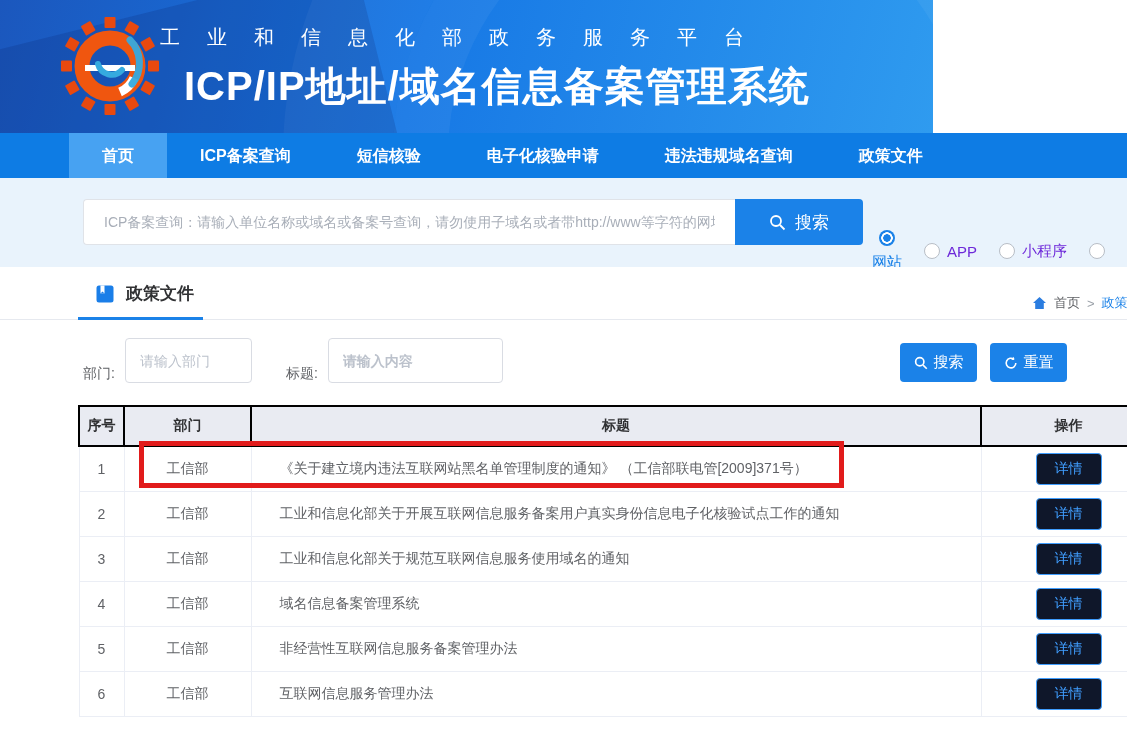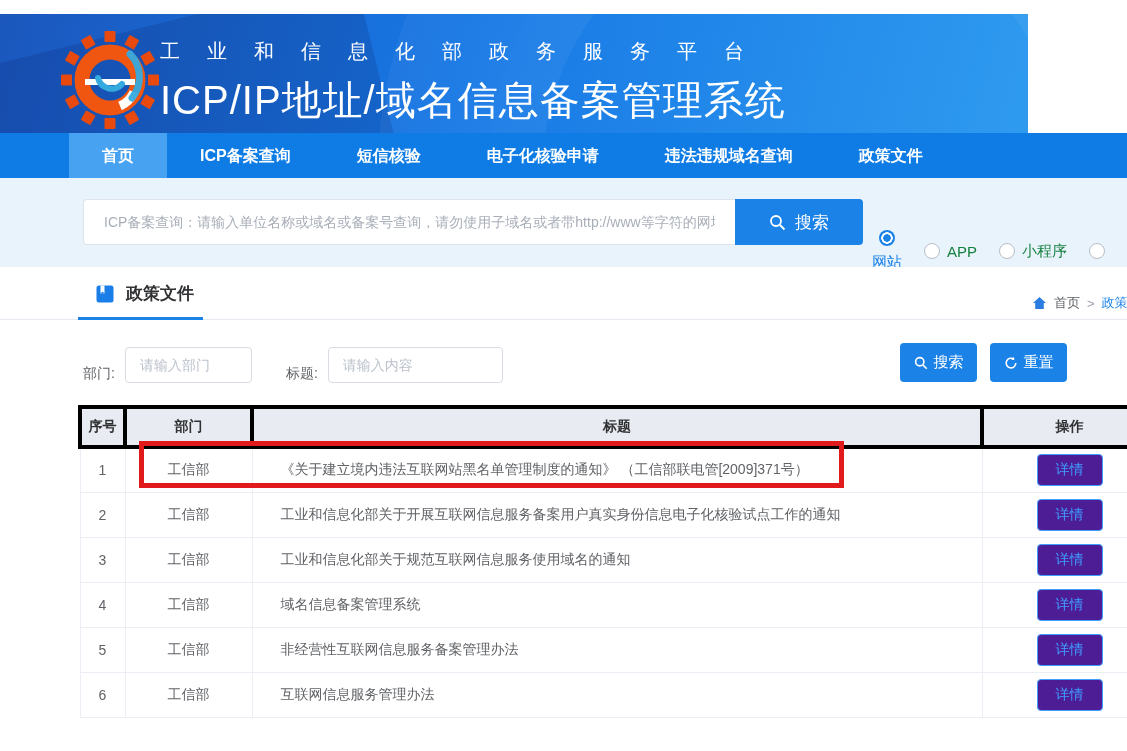--- a/index.html
+++ b/index.html
@@ -8,82 +8,82 @@
     --text-dark:#303133; --text-body:#606266; --link:#409eff; --red:#e11b1b;
     --orange:#f0560f; --logo-blue:#35aadf; --placeholder:#a8aeb8;
   }
   *{box-sizing:border-box;}
   html,body{margin:0;padding:0;}
   body{
     width:1127px;height:751px;overflow:hidden;position:relative;background:#fff;
     font-family:"Liberation Sans","DejaVu Sans",sans-serif;
   }
   
-  .header{position:absolute;top:14px;left:0;width:1028px;height:133px;overflow:hidden;
+  .header{position:absolute;top:0;left:0;width:933px;height:133px;overflow:hidden;
     background:linear-gradient(105deg,#1b57bd 0%,#1778e5 45%,#2f9bef 100%);}
   .header::before{content:"";position:absolute;left:-70px;bottom:-120px;width:460px;height:240px;
     background:rgba(8,35,110,.20);transform:rotate(-14deg);}
   .header::after{content:"";position:absolute;right:-90px;top:-160px;width:520px;height:520px;
     border-radius:50%;border:55px solid rgba(255,255,255,.05);
     box-shadow:0 0 0 110px rgba(255,255,255,.04);}
   .logo{position:absolute;left:60px;top:16px;width:100px;height:100px;z-index:2;}
   .h-text{position:absolute;left:160px;top:24px;z-index:2;color:#fff;white-space:nowrap;}
   .platform{font-size:20px;letter-spacing:27px;font-weight:400;}
-  .system{font-size:40px;font-weight:400;letter-spacing:1px;margin-top:8px;}
+  .system{font-size:40px;font-weight:700;letter-spacing:1px;margin-top:8px;margin-left:24px;}
   
   .nav{position:absolute;top:133px;left:0;width:1127px;height:45px;background:var(--nav-bg);
     display:flex;padding-left:69px;white-space:nowrap;}
   .nav-item{line-height:45px;padding:0 33px;color:#fff;font-size:16px;font-weight:700;cursor:pointer;}
   .nav-item.active{background:var(--nav-active);}
   
   .search-section{position:absolute;top:178px;left:0;width:1127px;height:89px;background:var(--search-bg);}
   .search-box{position:absolute;left:83px;top:21px;display:flex;}
   .big-input{width:652px;height:46px;border:1px solid #e0e3e8;border-right:none;
     border-radius:4px 0 0 4px;padding:0 20px;font-size:14px;color:#333;outline:none;}
   .big-input::placeholder{color:var(--placeholder);}
   .search-btn{width:128px;height:46px;background:var(--accent);color:#fff;font-size:17px;border:none;
     border-radius:0 4px 4px 0;display:flex;align-items:center;justify-content:center;gap:9px;cursor:pointer;}
   .radio-group{position:absolute;left:872px;top:52px;display:flex;align-items:center;gap:22px;
     white-space:nowrap;width:420px;}
-  .radio-opt{display:flex;align-items:center;gap:7px;font-size:15px;color:#15803d;cursor:pointer;}
+  .radio-opt{display:flex;align-items:center;gap:7px;font-size:15px;color:#6d28d9;cursor:pointer;}
   .radio-opt .dot{width:16px;height:16px;border-radius:50%;background:#fff;border:1px solid #b8bec6;flex:0 0 auto;}
   .radio-opt.on .dot{border:none;
     background:radial-gradient(circle,var(--accent) 0 3.5px,#fff 4px 5.5px,var(--accent) 6px);}
   .radio-opt.on{color:var(--accent);flex-direction:column;}
   
   .content{position:absolute;top:267px;left:0;width:1127px;height:484px;background:#fff;}
   .section-head{position:absolute;left:95px;top:15px;display:flex;align-items:center;gap:11px;}
   .section-title{font-size:17px;font-weight:700;color:var(--text-dark);}
   .head-line{position:absolute;left:0;top:52px;width:1127px;height:1px;background:#e6e9ef;}
   .head-line-blue{position:absolute;left:78px;top:50px;width:125px;height:3px;background:var(--accent);}
   .breadcrumb{position:absolute;left:1032px;top:27px;display:flex;align-items:center;gap:7px;
     font-size:13px;white-space:nowrap;}
   .bc-home{color:var(--text-body);cursor:pointer;}
   .bc-sep{color:#9aa0a8;}
   .bc-cur{color:var(--accent);}
   
   .filters{position:absolute;left:83px;top:76px;height:40px;display:flex;align-items:flex-end;}
   .f-label{font-size:14px;color:var(--text-body);margin-right:10px;}
-  .f-input{height:36px;border:1px solid #d9dce3;border-radius:4px;padding:0 14px;font-size:14px;
+  .f-input{height:45px;border:1px solid #d9dce3;border-radius:4px;padding:0 14px;font-size:14px;
     color:#333;outline:none;}
   .f-input::placeholder{color:#bcc2cc;}
   .f-input.dept{width:127px;margin-right:34px;}
-  .f-input.title{width:175px;}
+  .f-input.title{width:175px;font-weight:bold;}
   .filter-btns{position:absolute;left:900px;top:76px;display:flex;gap:13px;}
   .f-btn{width:77px;height:39px;background:var(--accent);color:#fff;border:none;border-radius:4px;
     font-size:15px;display:flex;align-items:center;justify-content:center;gap:6px;cursor:pointer;}
   
   table.policy{position:absolute;left:78px;top:138px;width:1077px;border-collapse:collapse;table-layout:fixed;}
   .policy th{height:40px;background:var(--table-header-bg);font-size:14px;font-weight:600;
-    color:var(--text-dark);border:4px solid #000000;text-align:center;}
+    color:var(--text-dark);border:2px solid #000000;text-align:center;}
   .policy td{height:45px;background:#fff;font-size:14px;color:var(--text-body);
     border:1px solid var(--border);text-align:center;padding:0;}
   .policy td.t-title{text-align:left;padding:0 28px;}
   .detail-btn{display:inline-block;padding:6px 18px;border:1px solid var(--link);color:var(--link);
-    background:#4c1d95;border-radius:4px;font-size:14px;cursor:pointer;font-family:Liberation Mono, monospace;}
+    background:#0f172a;border-radius:4px;font-size:14px;cursor:pointer;font-family:Liberation Mono, monospace;}
   .red-box{position:absolute;left:139px;top:441px;width:705px;height:47px;
     border:5px solid var(--red);z-index:5;pointer-events:none;}
   .col-no{width:45px;}.col-dept{width:127px;}.col-title{width:730px;}.col-op{width:175px;}
 </style>
 </head>
 <body>
 
 <div class="header">
   <svg class="logo" viewBox="0 0 100 100">
     <g fill="#e8490f">

